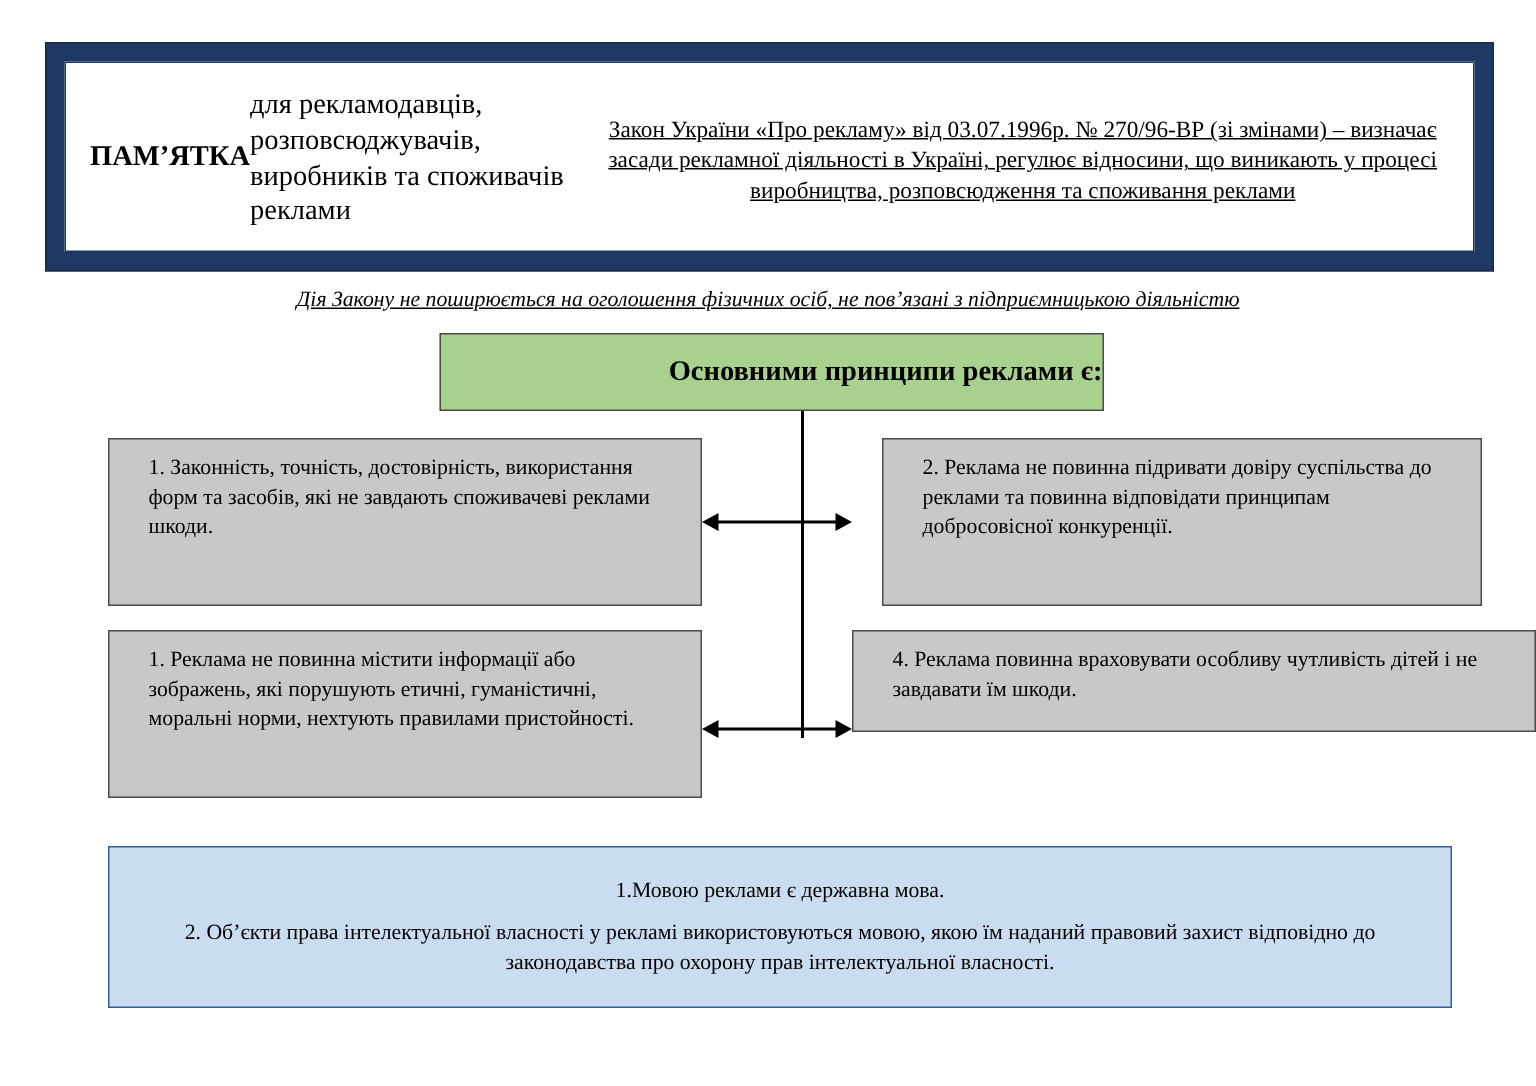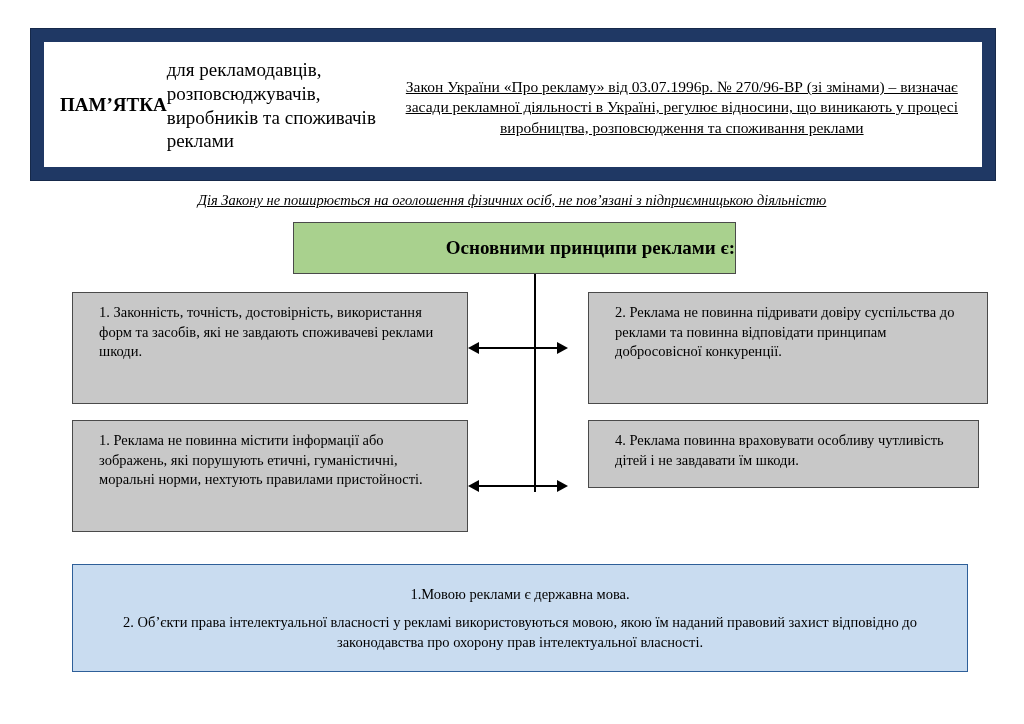--- a/index.html
+++ b/index.html
@@ -146,21 +146,21 @@
     background: #c8c8c8;
     border: 1px solid #4a4a4a;
     box-sizing: border-box;
     padding: 10px 26px;
     font-size: 14.5px;
     line-height: 1.35;
   }
   #pbox1 { left: 72px;  top: 292px; width: 396px; height: 112px; }
   #pbox2 { left: 568px; top: 292px; width: 400px; height: 112px; margin-left: 20px; }
   #pbox3 { left: 72px;  top: 420px; width: 396px; height: 112px; }
-  #pbox4 { left: 568px; top: 420px; width: 391px; height: 68px; margin-left: 20px; }
+  #pbox4 { left: 568px; top: 420px; width: 456px; height: 68px; }
 
   
   .language-box {
     position: absolute;
     left: 72px;
     top: 564px;
     width: 896px;
     height: 108px;
     background: #c9dcf0;
     border: 1px solid #2e5f99;

